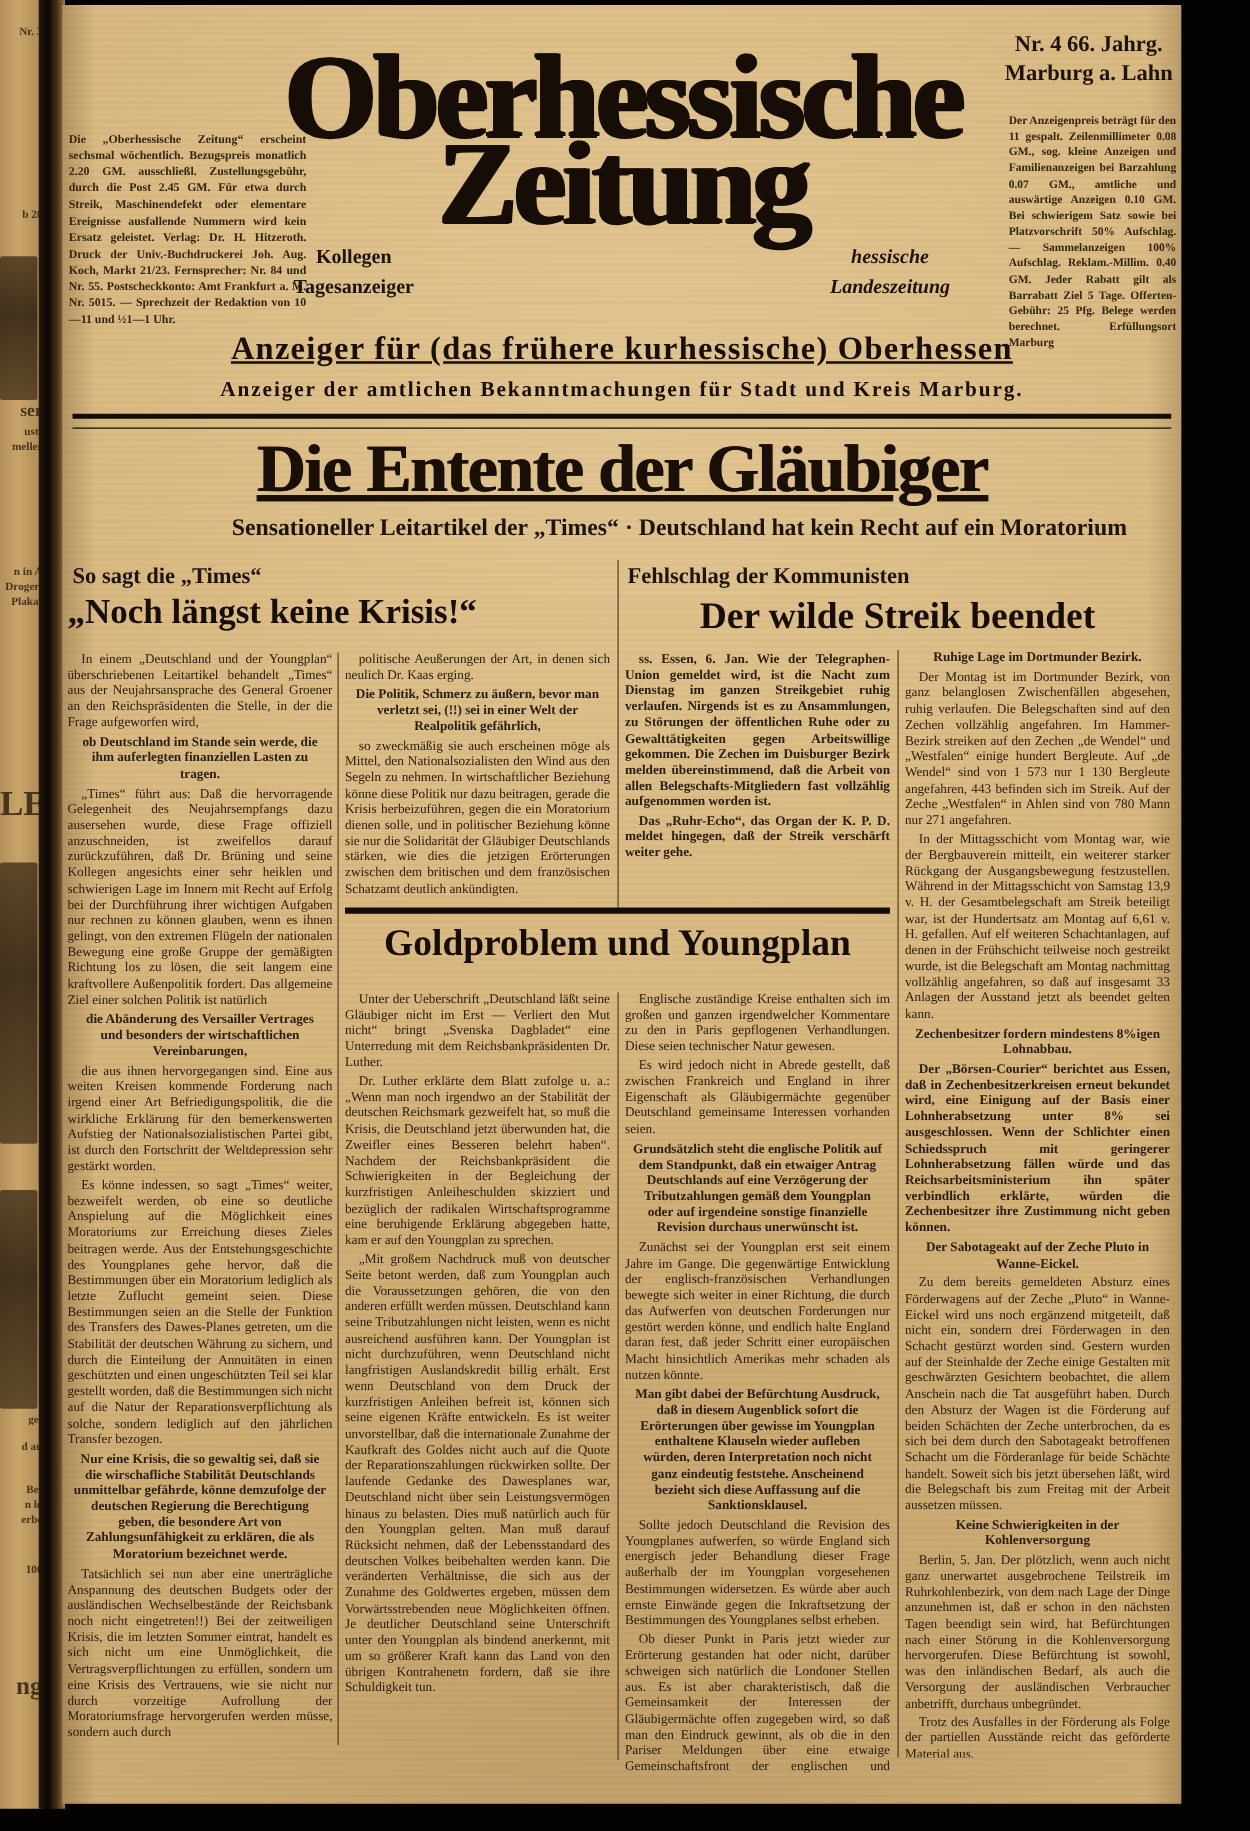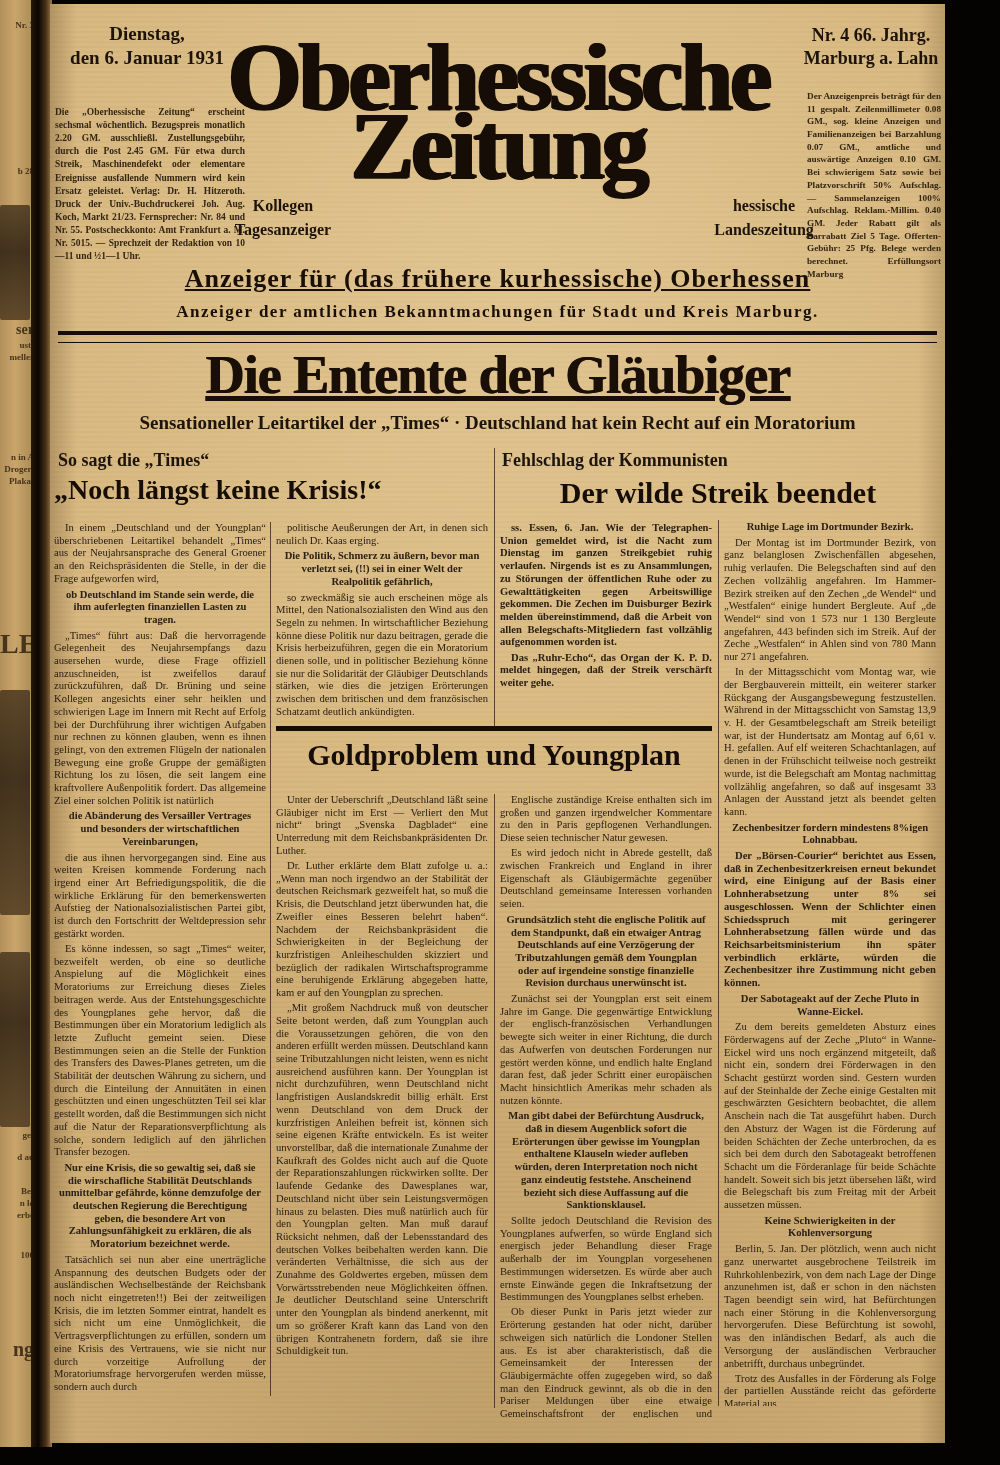--- a/index.html
+++ b/index.html
@@ -50,32 +50,32 @@
   .notice-left{left:5px;top:86px;width:190px;margin-top:16px;}
   .notice-right{left:757px;top:86px;width:134px;font-size:9.2px;}
   .issue{left:748px;top:20px;width:146px;text-align:center;font-size:18px;font-weight:bold;
          line-height:1.3;color:#1c130a;}
   .title{left:148px;top:26px;width:600px;text-align:center;color:#160e06;font-weight:bold;}
   .title .t1,.title .t2{position:static;display:block;font-size:95px;line-height:1.0;
      letter-spacing:-3px;text-shadow:2px 0 0 #160e06,-1px 0 0 #160e06,0 1px 0 #160e06;}
   .title .t2{margin-top:-26px;}
   .tag{text-align:center;font-size:16px;font-weight:bold;line-height:1.5;color:#1c130a;}
   .tag-left{left:173px;top:190px;width:120px;}
-  .tag-right{left:649px;top:190px;width:130px;}
+  .tag-right{left:597px;top:190px;width:130px;font-style:italic;}
   .subtitle1{left:0;top:260px;width:895px;text-align:center;font-size:26px;font-weight:bold;
              letter-spacing:1px;color:#190f06;text-decoration:underline;}
   .subtitle2{left:0;top:298px;width:895px;text-align:center;font-size:17px;font-weight:bold;
              letter-spacing:1.5px;color:#190f06;}
   .mast-rule{left:8px;top:327px;width:879px;height:7px;
              border-top:4px solid #140d06;border-bottom:1px solid #140d06;}
   
   .lead-h{left:0;top:340px;width:895px;text-align:center;font-size:54px;font-weight:bold;
           letter-spacing:-1px;color:#190f06;
           text-shadow:1px 0 0 #190f06;text-decoration:underline;}
-  .lead-sub{left:0;top:408px;width:895px;text-align:center;font-size:19px;font-weight:bold;color:#1d140b;}
+  .lead-sub{left:0;top:408px;width:895px;text-align:center;font-size:19px;font-weight:bold;color:#1d140b;padding-left:46px;}
   
   .vrule{width:1px;background:#32261643;background:#352817;opacity:.8;}
   .vr1{left:220px;top:518px;height:874px;}
   .vr2a{left:444px;top:444px;height:278px;}
   .vr2b{left:444px;top:790px;height:614px;}
   .vr3{left:668px;top:516px;height:886px;}
   
   .kicker{font-size:18px;font-weight:bold;color:#1d140b;white-space:nowrap;}
   .k1{left:8px;top:446px;}
   .k2{left:452px;top:446px;}
@@ -120,24 +120,20 @@
         <p class="frag s-n">ng</p>
       </div>
     <div class="blob blob1"></div>
     <div class="blob blob2"></div>
     <div class="blob blob3"></div>
   </aside>
   <div class="gutter"></div>
 
   <main class="paper">
 
-    <div class="date">
-      <span style="position:static;display:block">Dienstag,</span>
-      <span style="position:static;display:block">den 6. Januar 1931</span>
-    </div>
     <p class="notice notice-left">Die „Oberhessische Zeitung“ erscheint sechsmal wöchentlich. Bezugspreis monatlich 2.20 GM. ausschließl. Zustellungsgebühr, durch die Post 2.45 GM. Für etwa durch Streik, Maschinendefekt oder elementare Ereignisse ausfallende Nummern wird kein Ersatz geleistet. Verlag: Dr. H. Hitzeroth. Druck der Univ.-Buchdruckerei Joh. Aug. Koch, Markt 21/23. Fernsprecher: Nr. 84 und Nr. 55. Postscheckkonto: Amt Frankfurt a. M. Nr. 5015. — Sprechzeit der Redaktion von 10—11 und ½1—1 Uhr.</p>
     <div class="issue">
       <span style="position:static;display:block">Nr. 4   66. Jahrg.</span>
       <span style="position:static;display:block">Marburg a. Lahn</span>
     </div>
     <p class="notice notice-right">Der Anzeigenpreis beträgt für den 11 gespalt. Zeilenmillimeter 0.08 GM., sog. kleine Anzeigen und Familienanzeigen bei Barzahlung 0.07 GM., amtliche und auswärtige Anzeigen 0.10 GM. Bei schwierigem Satz sowie bei Platzvorschrift 50% Aufschlag. — Sammelanzeigen 100% Aufschlag. Reklam.-Millim. 0.40 GM. Jeder Rabatt gilt als Barrabatt Ziel 5 Tage. Offerten-Gebühr: 25 Pfg. Belege werden berechnet. Erfüllungsort Marburg</p>
     <h1 class="title">
       <span class="t1">Oberhessische</span>
       <span class="t2">Zeitung</span>
     </h1>

